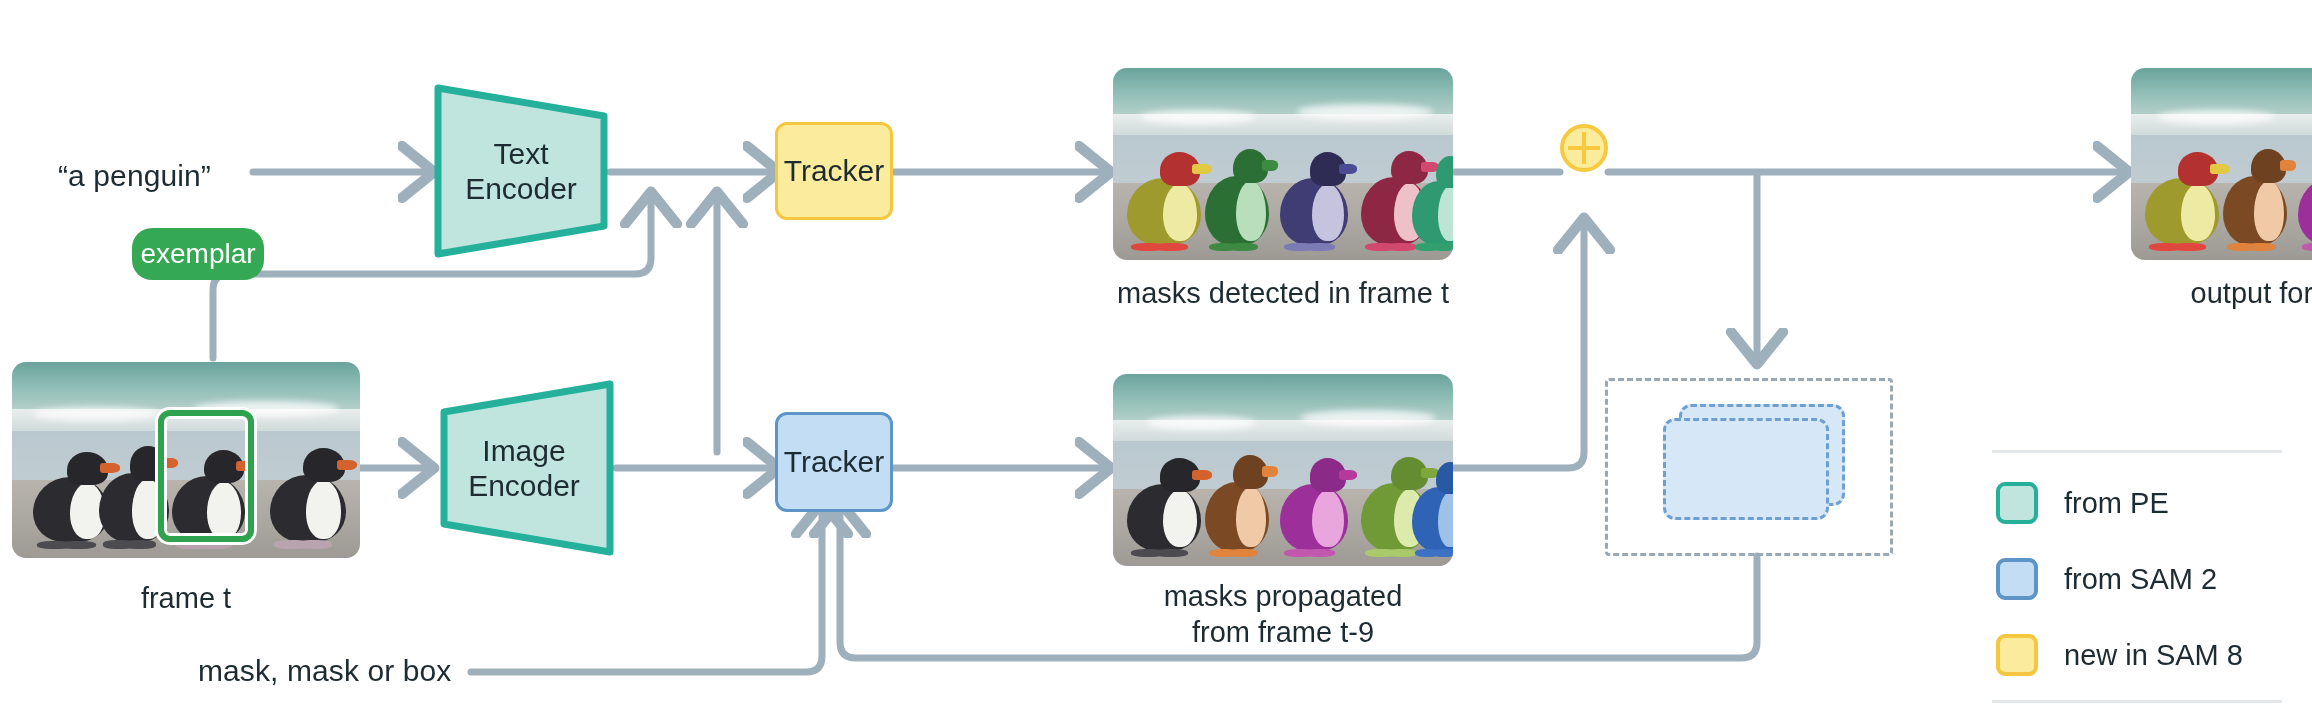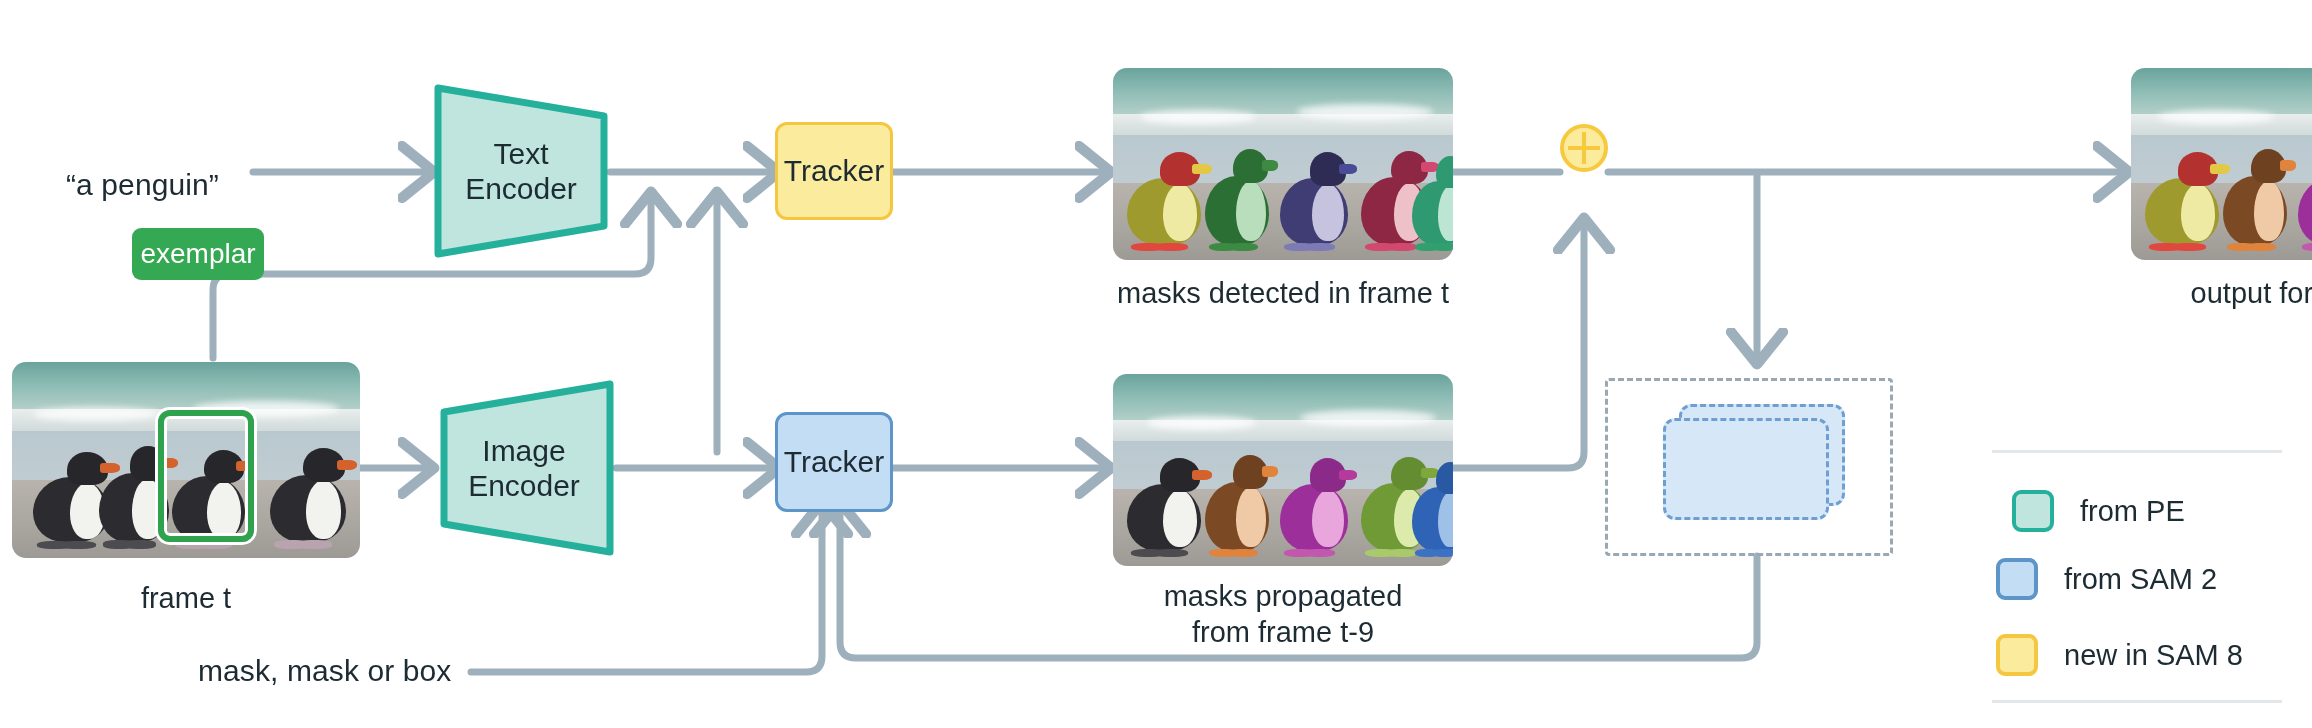--- a/index.html
+++ b/index.html
@@ -105,21 +105,21 @@
     position:absolute;bottom:-7%;width:46%;height:9%;border-radius:40%;
   }
   .peng .foot.f1{left:6%;}
   .peng .foot.f2{left:36%;}
 
   
   .exemplar-chip{
     position:absolute;
     background:#34a853;
     color:#ffffff;
-    border-radius:9px;
+    border-radius:20px;
     font-size:28px;
     display:flex;align-items:center;justify-content:center;
     padding:0 14px;
     box-sizing:border-box;
     z-index:6;
   }
   .exemplar-rect{
     position:absolute;
     border:6px solid #2ea24d;
     border-radius:12px;
@@ -205,21 +205,21 @@
       <path d="M1452,468 L1568,468 Q1584,468 1584,452 L1584,222" marker-end="url(#ah)"></path>
 
       <path d="M1757,176 L1757,360" marker-end="url(#ah)"></path>
 
       <path d="M1757,556 L1757,642 Q1757,658 1741,658 L856,658 Q840,658 840,642 L840,506" marker-end="url(#ah)"></path>
 
       <path d="M471,672 L806,672 Q822,672 822,656 L822,506" marker-end="url(#ah)"></path>
     </g>
   </svg>
 
-  <div class="plain-label" style="left:58px;top:167px;margin-left:8px;">“a penguin”</div>
+  <div class="plain-label" style="left:58px;top:158px;">“a penguin”</div>
 
   <div class="trapz" style="left:430px;top:82px;width:182px;height:178px;">
     <svg width="182" height="178" viewBox="0 0 182 178" xmlns="http://www.w3.org/2000/svg">
       <path d="M8,6 L174,34 L174,144 L8,172 Z" fill="#bfe5de" stroke="#25b09b" stroke-width="7" stroke-linejoin="round"></path>
     </svg>
     <div class="tlabel">Text
 Encoder</div>
   </div>
 
   <div class="trapz" style="left:430px;top:378px;width:188px;height:180px;">
@@ -421,21 +421,21 @@
 
     </div>
 
   </div>
   <div class="caption" style="left:2081px;top:275px;width:440px;">output for frame t</div>
 
   <div class="plain-label" style="left:198px;top:653px;">mask, mask or box</div>
 
   <div class="legend" style="left:1992px;top:450px;width:290px;height:252px;">
     <div class="rule" style="top:0;"></div>
-    <div class="legend-row" style="top:40px;left:4px;margin-left:16px;">
+    <div class="legend-row" style="top:32px;left:4px;">
       <span class="legend-sw pe"></span>
       <span class="legend-txt">from PE</span>
     </div>
     <div class="legend-row" style="top:108px;left:4px;">
       <span class="legend-sw sam2"></span>
       <span class="legend-txt">from SAM 2</span>
     </div>
     <div class="legend-row" style="top:184px;left:4px;">
       <span class="legend-sw sam3"></span>
       <span class="legend-txt">new in SAM 8</span>

